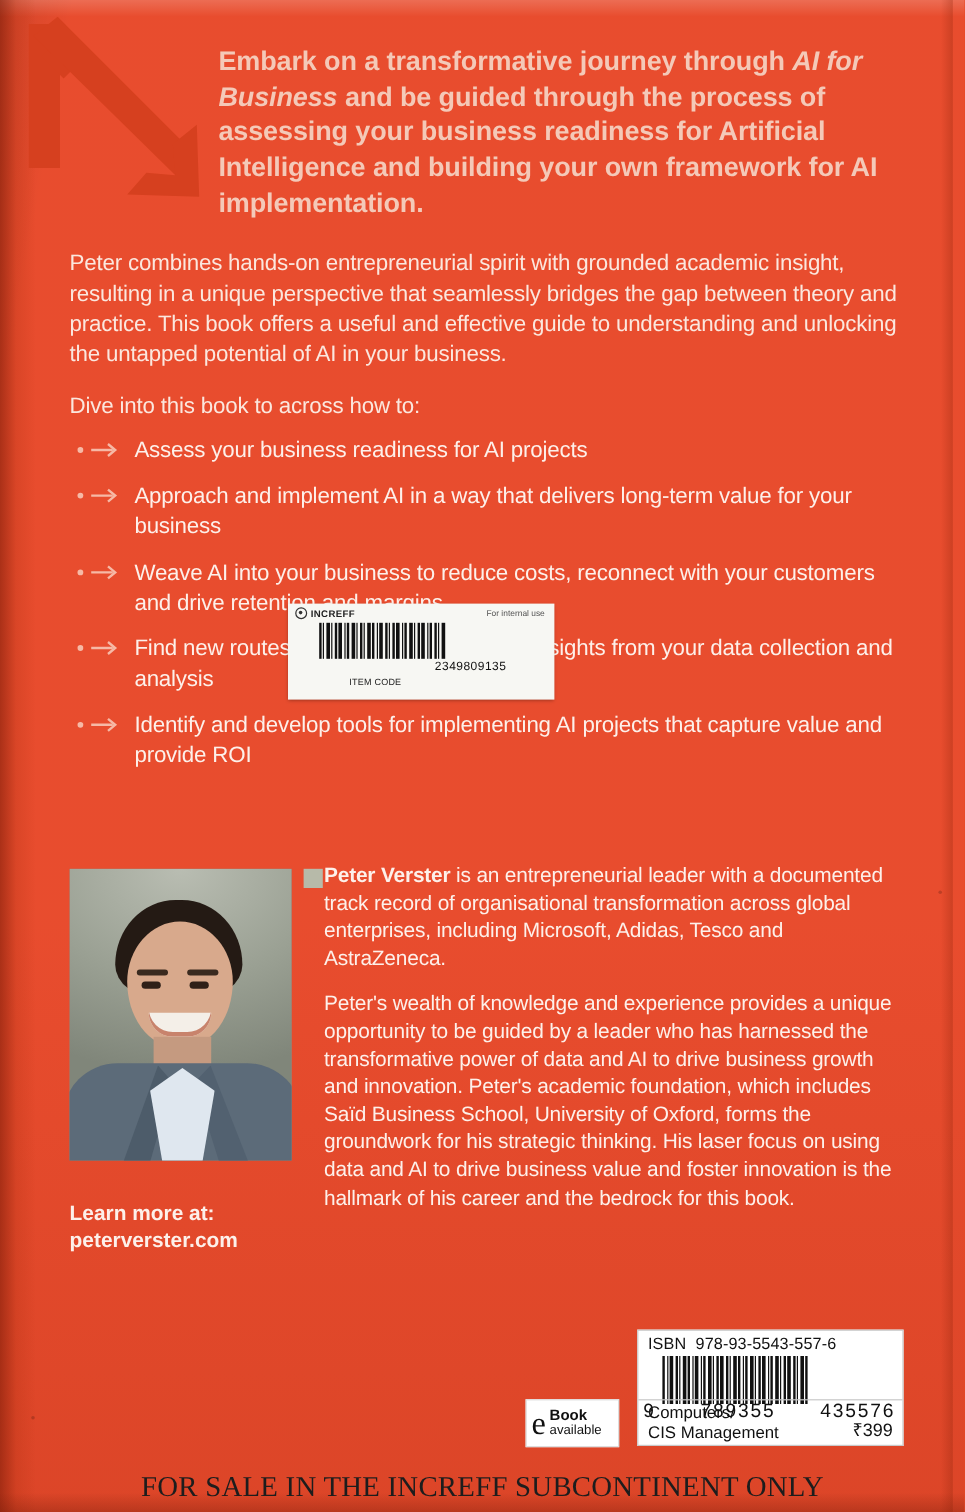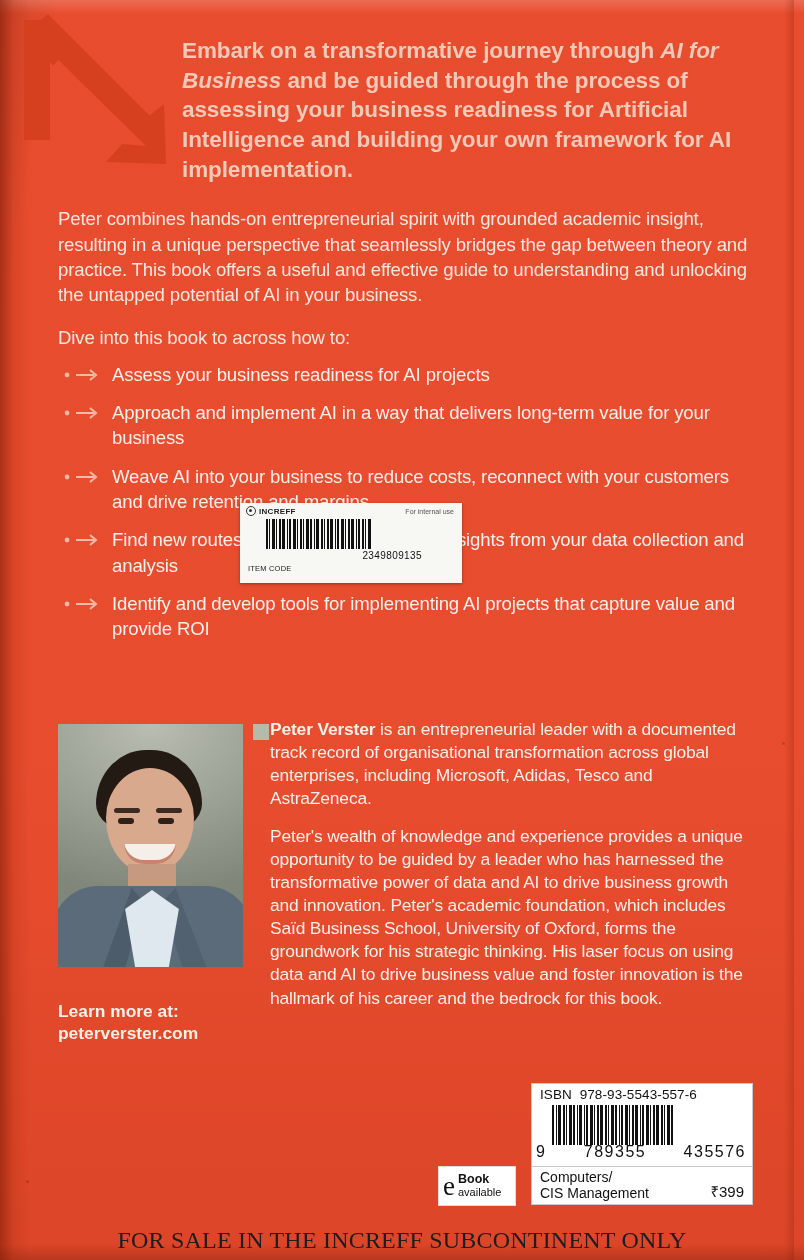--- a/index.html
+++ b/index.html
@@ -257,20 +257,21 @@
     font-size: 10px;
     color: #111;
     letter-spacing: 0.4px;
     margin-top: 1px;
   }
   .sticker .item-code {
     font-size: 7.5px;
     color: #222;
     padding: 3px 0 0 8px;
     letter-spacing: 0.2px;
+    margin-left: 43px;
   }
 
   
   .amaryllis {
     position: absolute;
     left: 52px;
     bottom: 58px;
     color: #2b2b2b;
   }
   .amaryllis .name {
@@ -324,21 +325,21 @@
     line-height: 1.08;
   }
   .ebook .txt .b { font-weight: bold; font-size: 12.5px;}
 
   
   .isbn-box {
     position: absolute;
     left: 531px;
     bottom: 55px;
     width: 222px;
-    height: 122px;
+    height: 97px;
     background: #fff;
     border: 1px solid #c9c9c9;
     box-sizing: border-box;
   }
   .isbn-box .isbn-line {
     font-size: 13.5px;
     color: #111;
     padding: 3px 0 0 8px;
     letter-spacing: 0.1px;
   }

